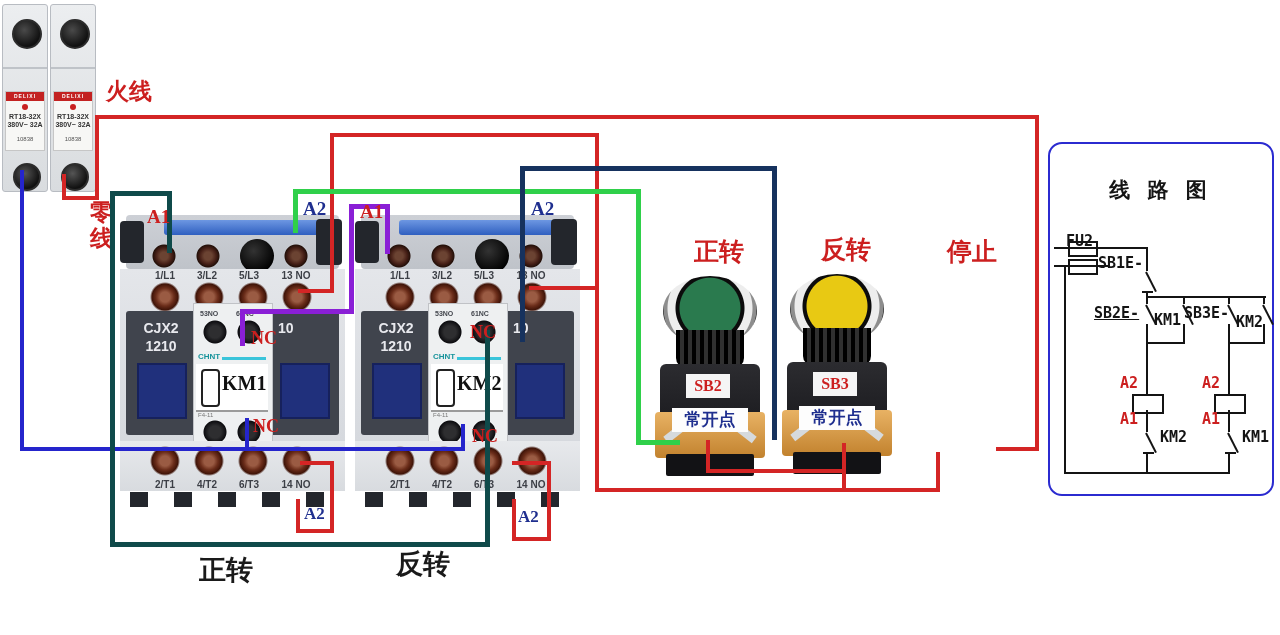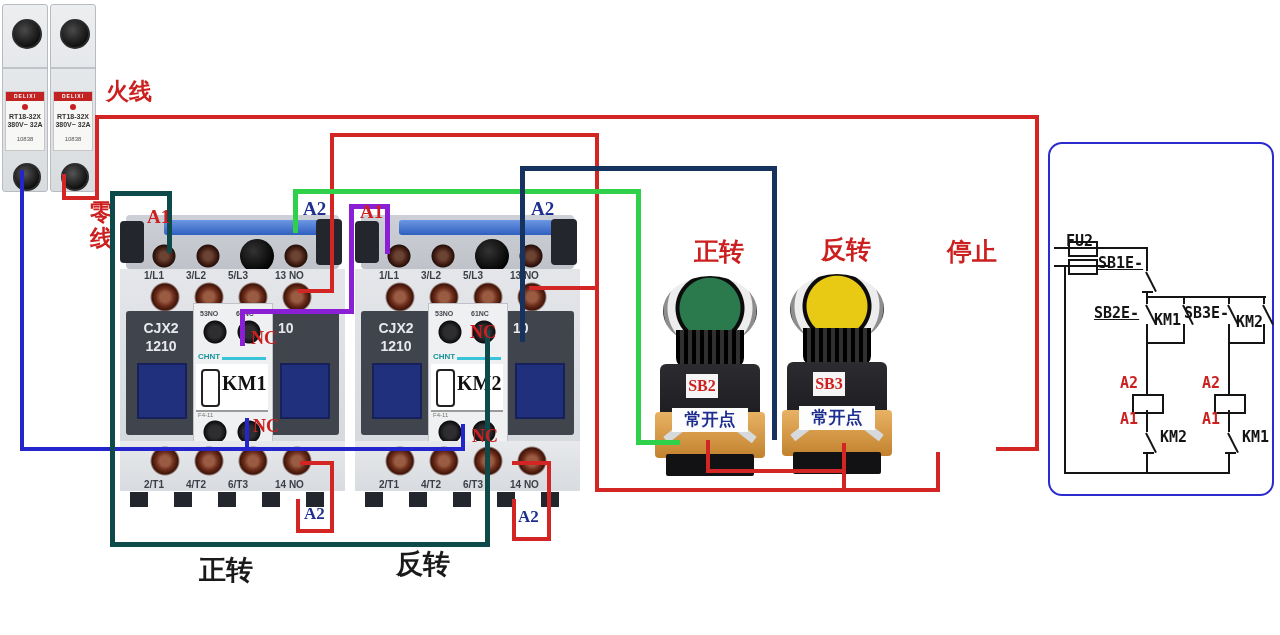--- a/index.html
+++ b/index.html
@@ -56,29 +56,29 @@
   .ctt .pill{position:absolute;left:5px;top:5px;width:15px;height:34px;border:2px solid #222;border-radius:4px;background:#fff;}
   .ctt .kmtxt{position:absolute;left:26px;top:8px;font-size:20px;font-weight:bold;color:#111;font-family:"Liberation Serif","DejaVu Serif",serif;}
   .ctt .ftxt{position:absolute;left:4px;top:108px;font-size:6px;color:#777;}
   .ctt .botplate{position:absolute;left:0;top:226px;width:225px;height:50px;background:linear-gradient(180deg,#e7e9ec,#d8dbdf);}
   .ctt .srow3{position:absolute;left:23px;top:228px;width:176px;height:36px;
         background-image:radial-gradient(circle at 22px 18px,#9a5b43 0 5px,#6b2d1a 9px,#401408 13px,transparent 15px);
         background-size:44px 36px;background-repeat:repeat-x;}
   .ctt .brow{position:absolute;top:264px;font-size:10px;color:#3c3f46;font-weight:bold;}
   .ctt .feet{position:absolute;left:10px;top:277px;width:205px;height:15px;
         background:repeating-linear-gradient(90deg,#23262c 0 18px,transparent 18px 44px);}
-  .tcell{position:absolute;width:42px;}
+  .tcell{position:absolute;width:42px;text-align:center;}
   
   .pbtn{position:absolute;width:110px;height:210px;}
   .pbtn .cap{position:absolute;left:8px;top:6px;width:94px;height:70px;border-radius:50%;
        background:radial-gradient(circle at 50% 46%,var(--c) 0 30px,#0c0c0c 31px 34px,#ededed 35px 42px,#8d8d8d 43px 46px,#1f1f1f 47px);}
   .pbtn .collar{position:absolute;left:21px;top:60px;width:68px;height:38px;border-radius:0 0 10px 10px;
        background:repeating-linear-gradient(90deg,#000 0 4px,#303030 4px 8px);}
   .pbtn .pbody{position:absolute;left:5px;top:94px;width:100px;height:62px;background:linear-gradient(180deg,#2c2c30,#1b1b1f);border-radius:6px;}
-  .pbtn .sbbox{position:absolute;left:31px;top:104px;width:32px;height:24px;background:#f5f5f5;text-align:center;
+  .pbtn .sbbox{position:absolute;left:31px;top:104px;width:44px;height:24px;background:#f5f5f5;text-align:center;
        font-size:16px;font-weight:bold;color:#cc1f1f;line-height:24px;font-family:"Liberation Serif","DejaVu Serif",serif;}
   .pbtn .tzone{position:absolute;left:0;top:142px;width:110px;height:46px;background:linear-gradient(180deg,#e8b264,#c2822e);border-radius:4px;}
   .pbtn .metal1{position:absolute;left:8px;top:158px;width:26px;height:8px;background:#d6dadd;transform:rotate(-38deg);}
   .pbtn .metal2{position:absolute;left:76px;top:158px;width:26px;height:8px;background:#d6dadd;transform:rotate(38deg);}
   .pbtn .ctbox{position:absolute;left:17px;top:138px;width:76px;height:24px;background:#fdfdfd;text-align:center;
        font-size:17px;font-weight:bold;line-height:24px;font-family:"Liberation Serif","DejaVu Serif",serif;}
   .pbtn .pedestal{position:absolute;left:11px;top:184px;width:88px;height:22px;background:#121215;border-radius:2px;}
   
   .schem{position:absolute;left:1048px;top:142px;width:222px;height:350px;border:2px solid #2b2bd0;border-radius:14px;background:#fff;}
   .sl{position:absolute;background:#141414;}
@@ -301,28 +301,29 @@
   <div class="lbl serif redt" style="left:251px;top:328px;font-size:18px;">NC</div>
   <div class="lbl serif redt" style="left:253px;top:416px;font-size:18px;">NC</div>
   <div class="lbl serif redt" style="left:470px;top:322px;font-size:18px;">NC</div>
   <div class="lbl serif redt" style="left:472px;top:426px;font-size:18px;">NC</div>
   <div class="lbl serif navt" style="left:304px;top:504px;font-size:17px;">A2</div>
   <div class="lbl serif navt" style="left:518px;top:507px;font-size:17px;">A2</div>
   <div class="lbl serif" style="left:199px;top:552px;font-size:27px;color:#1a1a1a;">正转</div>
   <div class="lbl serif" style="left:396px;top:546px;font-size:27px;color:#1a1a1a;">反转</div>
 
   <div class="schem">
+    <div class="stxt" style="left:0;top:32px;width:100%;text-align:center;font-size:21px;letter-spacing:6px;font-family:'Liberation Serif','DejaVu Serif',serif;">线 路 图</div>
     <div class="stxt" style="left:16px;top:88px;">FU2</div>
     <div class="sl" style="left:4px;top:103px;width:94px;height:2px;"></div>
     <div class="fbox" style="left:18px;top:97px;"></div>
     <div class="sl" style="left:4px;top:121px;width:56px;height:2px;"></div>
     <div class="fbox" style="left:18px;top:115px;"></div>
     <div class="sl" style="left:14px;top:121px;width:2px;height:209px;"></div>
     <div class="sl" style="left:96px;top:103px;width:2px;height:24px;"></div>
-    <div class="stxt" style="left:48px;top:110px;text-decoration:underline;">SB1E-</div>
+    <div class="stxt" style="left:48px;top:110px;">SB1E-</div>
     <div class="diag" style="left:96px;top:127px;"></div>
     <div class="sl" style="left:92px;top:147px;width:11px;height:2px;"></div>
     <div class="sl" style="left:96px;top:148px;width:2px;height:6px;"></div>
     <div class="sl" style="left:96px;top:152px;width:120px;height:2px;"></div>
 
     <div class="sl" style="left:96px;top:152px;width:2px;height:8px;"></div>
     <div class="diag" style="left:96px;top:160px;"></div>
     <div class="sl" style="left:96px;top:180px;width:2px;height:18px;"></div>
     <div class="sl" style="left:133px;top:152px;width:2px;height:8px;"></div>
     <div class="diag" style="left:133px;top:160px;"></div>

